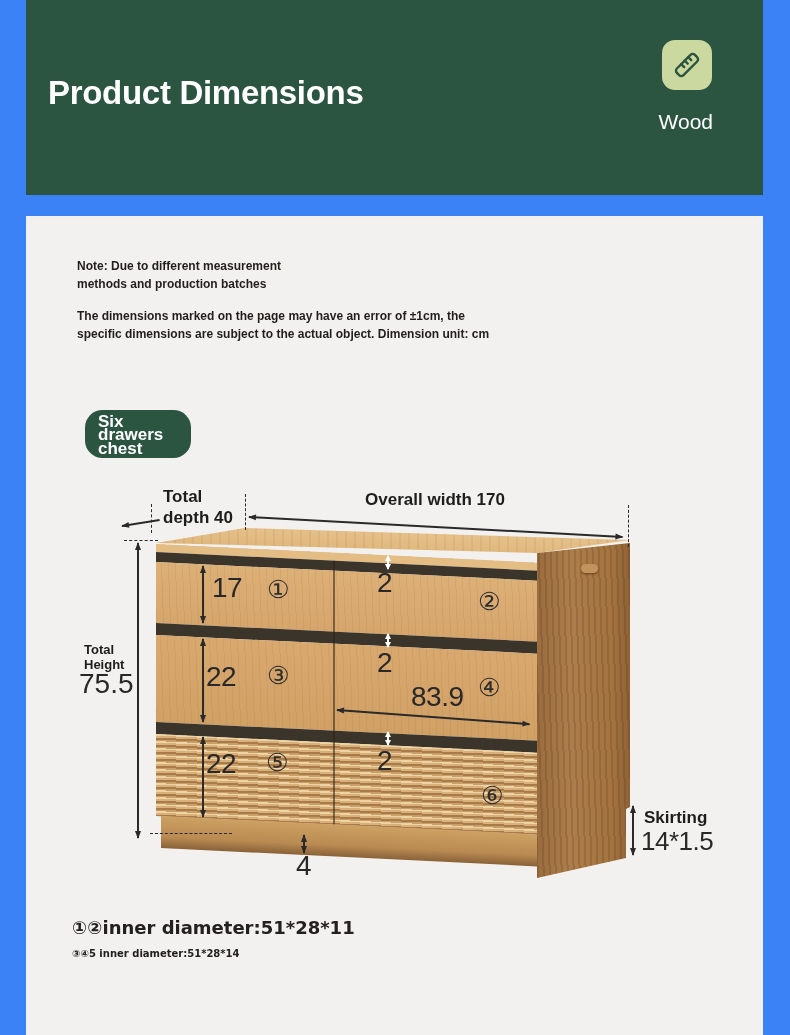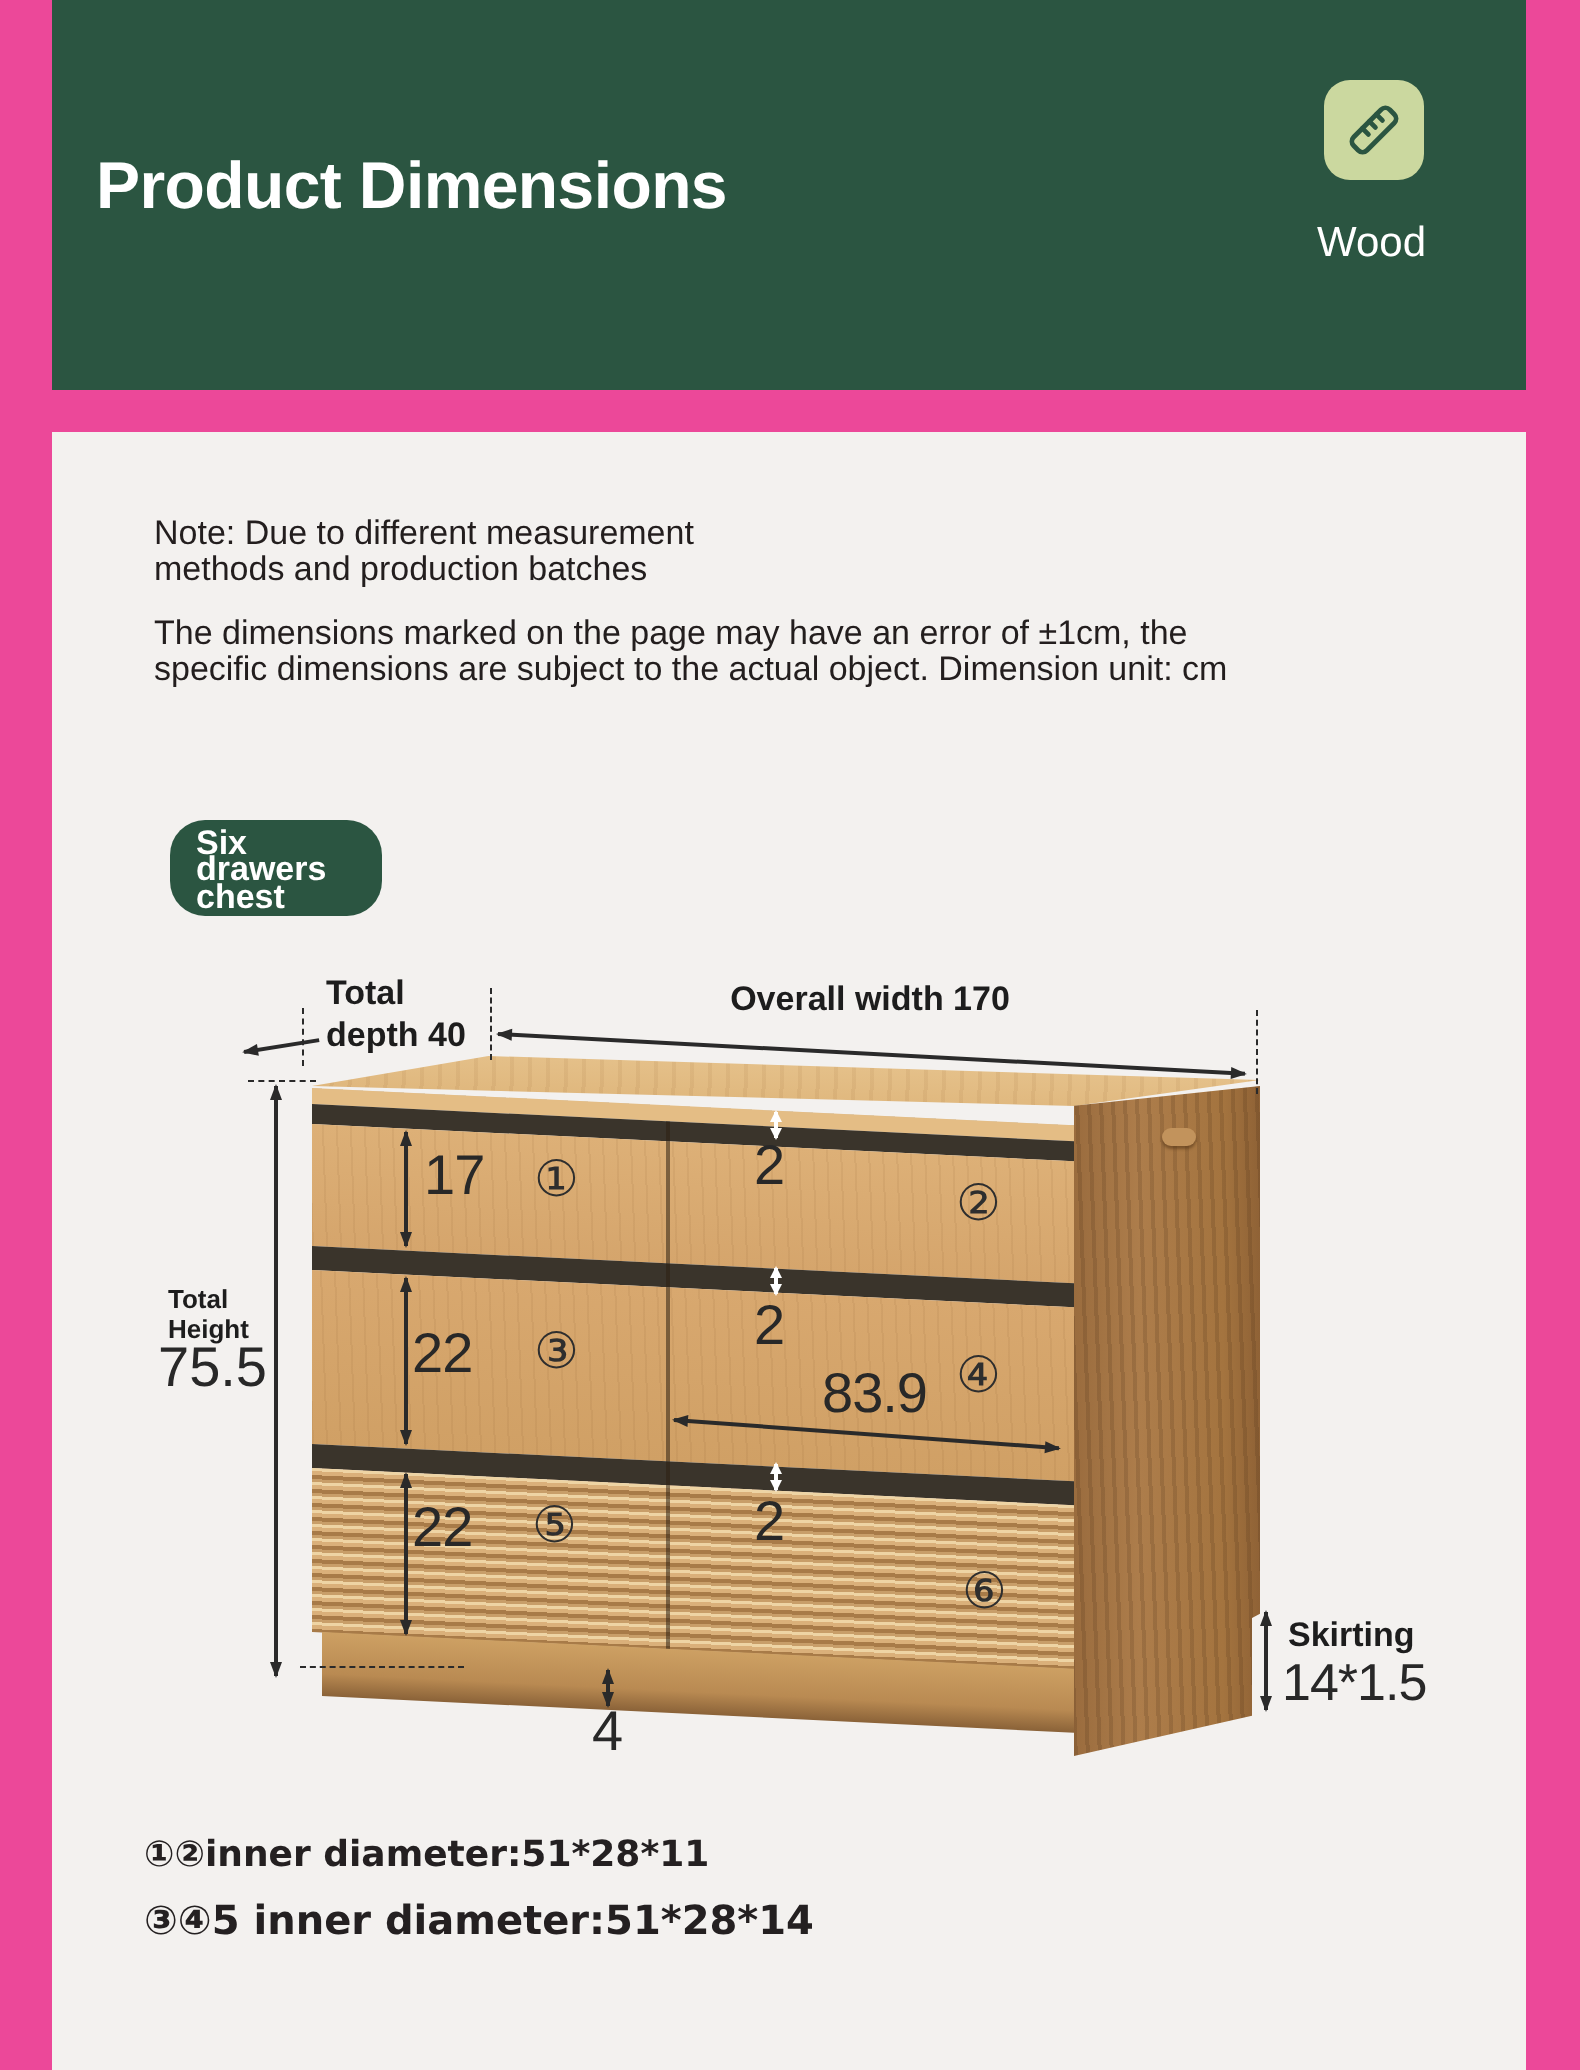--- a/index.html
+++ b/index.html
@@ -1,29 +1,29 @@
 <!DOCTYPE html>
 <html><head>
 <meta charset="utf-8">
 <style>
   * { margin:0; padding:0; box-sizing:border-box; }
   html,body { width:790px; height:1035px; background:#ffffff; font-family:"Liberation Sans",sans-serif; }
-  #page { position:relative; width:790px; height:1035px; overflow:hidden; background:#ec4899; }
+  #page { position:relative; width:790px; height:1035px; overflow:hidden; background:#3b82f6; }
 
   
   #banner-bg { position:absolute; left:26px; top:0; width:737px; height:195px; background:#2b5541; }
   #banner-title { position:absolute; left:48px; top:74px; font-size:33px; font-weight:700; color:#ffffff; letter-spacing:-0.3px; }
   #icon-box { position:absolute; left:662px; top:40px; width:50px; height:50px; background:#cbd89f; border-radius:13px; display:flex; align-items:center; justify-content:center; }
   #brand { position:absolute; left:520px; top:110px; width:193px; text-align:right; color:#ffffff; font-size:21px; line-height:24px; font-weight:400; }
 
   
   #card-bg { position:absolute; left:26px; top:216px; width:737px; height:819px; background:#f3f1ef; }
 
   
-  .note-block { position:absolute; left:77px; color:#231e1e; font-size:17px; font-weight:400; line-height:17.5px; }
+  .note-block { position:absolute; left:77px; color:#231e1e; font-size:12px; font-weight:700; line-height:17.5px; }
   #note1 { top:258px; }
   #note2 { top:308px; }
 
   
   #badge { position:absolute; left:85px; top:410px; width:106px; height:48px; background:#2b5541; border-radius:17.5px; color:#fff; font-size:17px; font-weight:700; line-height:13.5px; padding:4.5px 0 0 13px; }
 
   
   #top-face { position:absolute; left:156px; top:528px; width:474px; height:40px;
     background:linear-gradient(2deg,#d9ac6e,#e8c691);
     clip-path:polygon(0 37.5%, 18.6% 0, 100% 30%, 80.4% 62.5%, 0 37.5%); }
@@ -76,21 +76,21 @@
   .dimnum { position:absolute; font-weight:400; color:#282828; font-size:28px; letter-spacing:-0.5px; }
   .dimlabel { position:absolute; font-weight:700; color:#1d1d1d; font-size:17px; line-height:21px; }
   .circ { position:absolute; font-family:"DejaVu Sans",sans-serif; font-size:25px; color:#2e2e2e; }
 
   #th-label { position:absolute; left:84px; top:642px; font-size:13px; font-weight:700; color:#1d1d1d; line-height:15px; }
   #th-value { position:absolute; left:79px; top:668px; font-size:28px; color:#282828; }
 
   
   .footnote { position:absolute; left:72px; font-weight:700; color:#242021; font-family:"DejaVu Sans","Liberation Sans",sans-serif; }
   #fn1 { top:917px; font-size:18px; }
-  #fn2 { top:948px; font-size:20px; }
+  #fn2 { top:948px; font-size:10px; }
 </style>
 </head>
 <body>
 
 <div id="page">
 
   <div id="banner-bg"></div>
   <div id="banner-title">Product Dimensions</div>
   <div id="icon-box">
     <svg width="34" height="34" viewBox="0 0 24 24" fill="none" stroke="#2b5541" stroke-width="1.7" stroke-linecap="round" stroke-linejoin="round">

